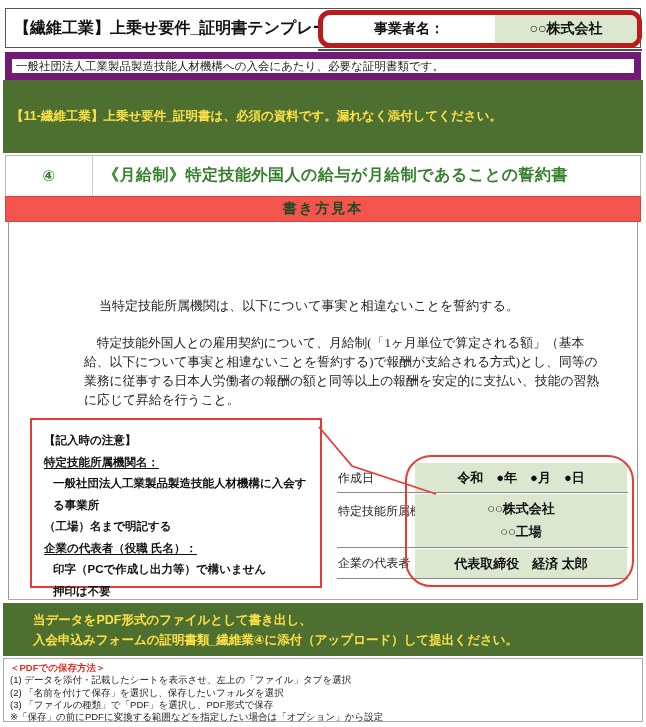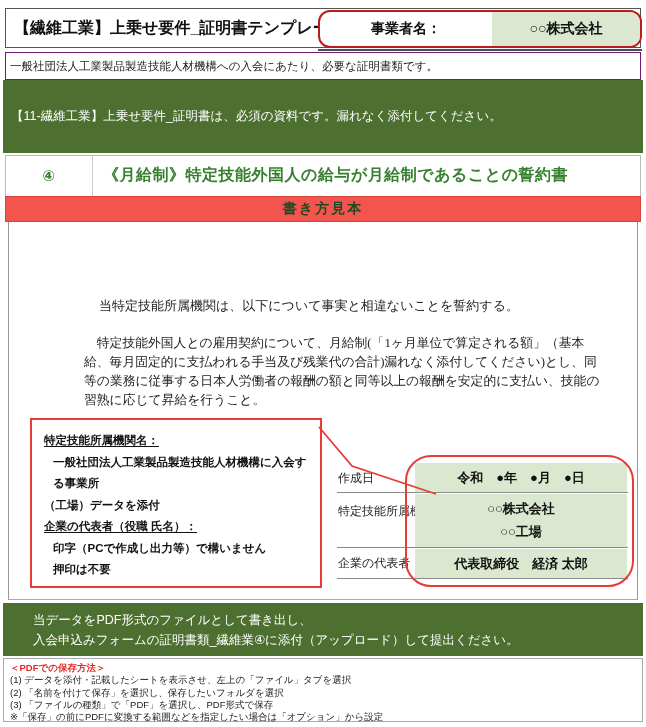--- a/index.html
+++ b/index.html
@@ -5,33 +5,33 @@
   html,body{margin:0;padding:0;background:#fff;}
   .gothic{font-family:"Liberation Sans","DejaVu Sans",sans-serif;}
   .serif{font-family:"Liberation Serif","DejaVu Serif",serif;}
   #page{position:relative;width:646px;height:727px;background:#fff;overflow:hidden;
         font-family:"Liberation Sans","DejaVu Sans",sans-serif;color:#222;}
   .abs{position:absolute;box-sizing:border-box;}
 
   
   #title-box{left:5px;top:8px;width:636px;height:40px;border:1px solid #555;
              display:flex;align-items:center;padding-left:8px;font-size:16px;font-weight:bold;color:#111;}
-  #operator-box{left:318px;top:10px;width:324px;height:38px;border:2px solid #b91c1c;border-radius:12px;
+  #operator-box{left:318px;top:10px;width:324px;height:38px;border:5px solid #b91c1c;border-radius:12px;
                 display:flex;overflow:hidden;background:#fff;z-index:3;}
   #operator-label{flex:0 0 172px;display:flex;align-items:center;justify-content:center;
                   font-size:14px;font-weight:bold;color:#111;}
   #operator-value{flex:1;display:flex;align-items:center;justify-content:center;background:#dce7d0;
                   font-size:14px;font-weight:bold;color:#111;}
   #operator-underline{left:318px;top:49px;width:324px;height:2px;background:#4d4d4d;}
 
-  #desc-box{left:5px;top:52px;width:636px;height:28px;border:1px solid #701a75;
+  #desc-box{left:5px;top:52px;width:636px;height:28px;border:7px solid #701a75;
             display:flex;align-items:center;padding-left:4px;font-size:11.5px;color:#222;}
 
   
-  .green-banner{background:#4d7031;color:#ffffff;font-weight:normal;}
+  .green-banner{background:#4d7031;color:#fde047;font-weight:bold;}
   #banner1{left:3px;top:80px;width:640px;height:73px;display:flex;align-items:center;
            padding-left:8px;font-size:12.5px;}
   #banner2{left:3px;top:603px;width:640px;height:53px;display:flex;flex-direction:column;
            justify-content:center;padding-left:30px;font-size:12.5px;line-height:20px;}
 
   
   #heading-row{left:5px;top:155px;width:636px;height:41px;border:1px solid #bbb;border-bottom:none;background:#fff;}
   #heading-num{left:5px;top:155px;width:87px;height:41px;display:flex;align-items:center;justify-content:center;
                color:#37812e;font-size:15px;font-weight:bold;}
   #heading-divider{left:92px;top:156px;width:1px;height:40px;background:#ccc;}
@@ -96,26 +96,27 @@
 
   <div class="abs" id="heading-row"></div>
   <div class="abs gothic" id="heading-num">④</div>
   <div class="abs" id="heading-divider"></div>
   <div class="abs gothic" id="heading-title">《月給制》特定技能外国人の給与が月給制であることの誓約書</div>
 
   <div class="abs gothic" id="sample-bar">書き方見本</div>
 
   <div class="abs" id="sheet"></div>
   <div class="abs serif" id="doc-pledge">当特定技能所属機関は、以下について事実と相違ないことを誓約する。</div>
-  <div class="abs serif" id="doc-body">特定技能外国人との雇用契約について、月給制(「1ヶ月単位で算定される額」（基本給、毎月固定的に支払われる手当及び残業代の合計)漏れなく添付してください)とし、同等の業務に従事する日本人労働者の報酬の額と同等以上の報酬を安定的に支払い、技能の習熟に応じて昇給を行うこと。</div>
+  <div class="abs serif" id="doc-body">特定技能外国人との雇用契約について、月給制(「1ヶ月単位で算定される額」（基本給、以下について事実と相違ないことを誓約する)で報酬が支給される方式)とし、同等の業務に従事する日本人労働者の報酬の額と同等以上の報酬を安定的に支払い、技能の習熟に応じて昇給を行うこと。</div>
 
   <div class="abs gothic" id="note-box">
+    <div>【記入時の注意】</div>
     <div class="u">特定技能所属機関名：</div>
     <div class="indent1">一般社団法人工業製品製造技能人材機構に入会する事業所</div>
-    <div>（工場）データを添付</div>
+    <div>（工場）名まで明記する</div>
     <div class="u">企業の代表者（役職 氏名）：</div>
     <div class="indent1">印字（PCで作成し出力等）で構いません</div>
     <div class="indent1">押印は不要</div>
   </div>
 
   <div class="abs serif form-label" id="label-row1">作成日</div>
   <div class="abs serif form-label" id="label-row2">特定技能所属機関名</div>
   <div class="abs serif form-label" id="label-row3">企業の代表者（役職　氏名）</div>
 
   <div class="abs gothic green-cell" id="cell-row1">令和　●年　●月　●日</div>

